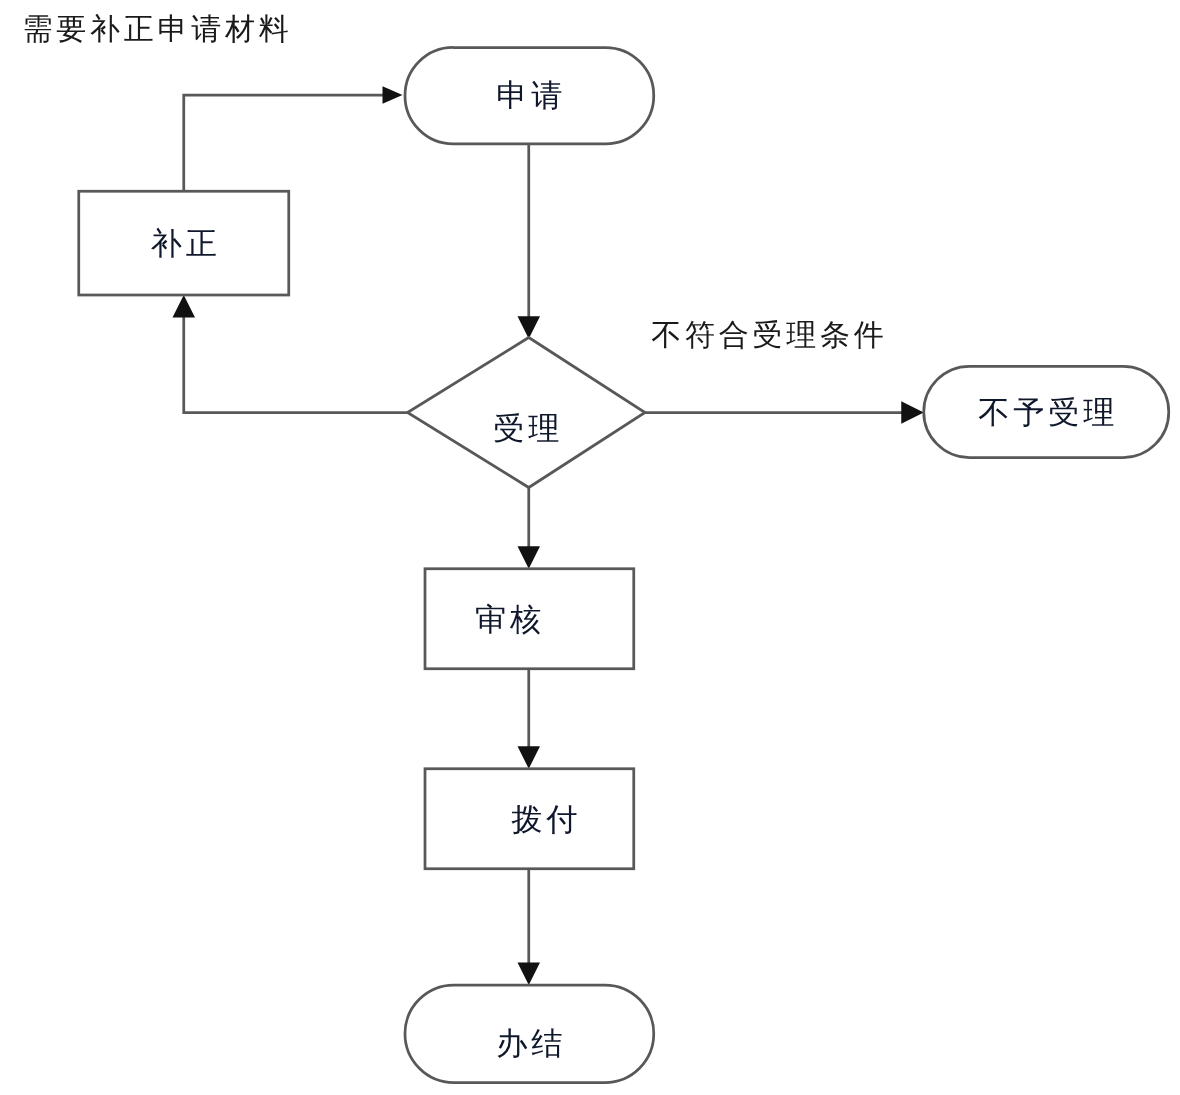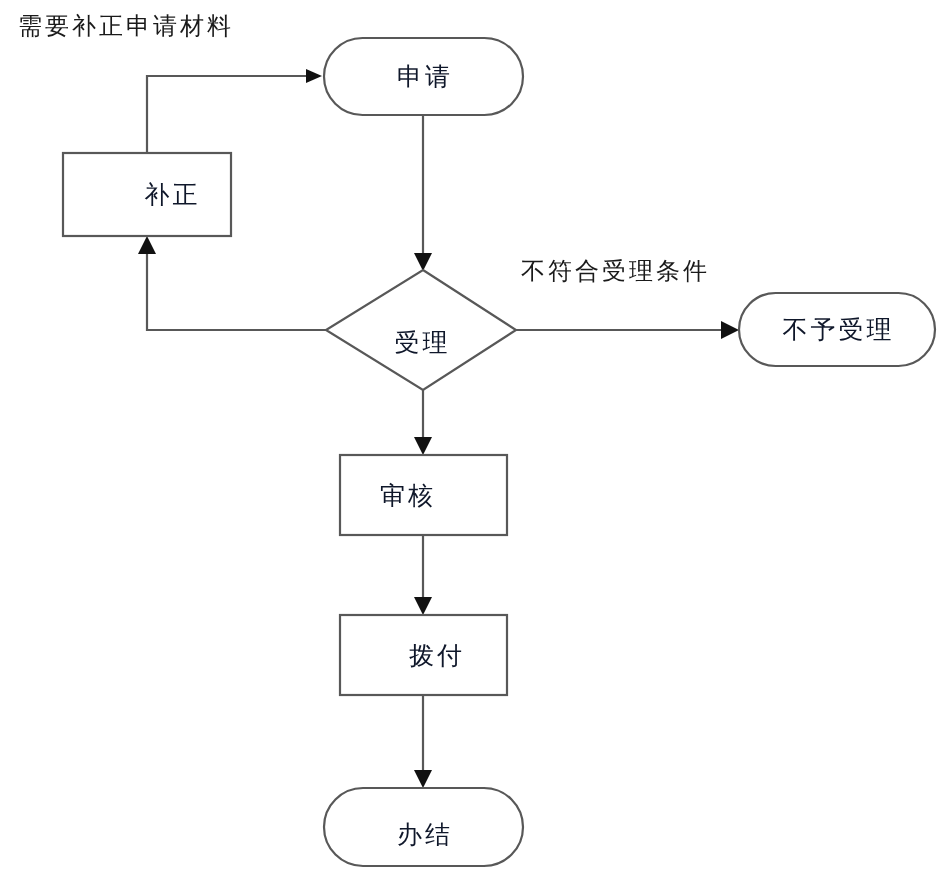--- a/index.html
+++ b/index.html
@@ -51,21 +51,21 @@
     font-size: 25px;
     letter-spacing: 3px;
     text-indent: 3px;
     white-space: nowrap;
     line-height: 1;
     pointer-events: none;
   }
   .edge-label {
     position: absolute;
     color: #1a1a1a;
-    font-family: Liberation Serif, serif;
+    font-family: Liberation Mono, monospace;
     font-size: 24px;
     letter-spacing: 3px;
     white-space: nowrap;
     line-height: 1;
   }
   .hit-area {
     position: absolute;
     background: transparent;
   }
 </style>
@@ -122,21 +122,21 @@
     <rect class="node-shape" x="340" y="455" width="167" height="80"></rect>
 
     <rect class="node-shape" x="340" y="615" width="167" height="80"></rect>
 
     <rect class="node-shape" x="324" y="788" width="199" height="78" rx="39" ry="39"></rect>
 
   </svg>
 
   <div class="node-label" style="left:324px; top:38px; width:199px; height:77px;">申请</div>
 
-  <div class="node-label" style="left:63px; top:153px; width:168px; height:83px;margin-left:24px;">补正</div>
+  <div class="node-label" style="left:63px; top:153px; width:168px; height:83px;">补正</div>
 
   <div class="node-label" style="left:326px; top:282px; width:190px; height:120px;">受理</div>
 
   <div class="node-label" style="left:739px; top:293px; width:196px; height:73px;">不予受理</div>
 
   <div class="node-label" style="left:340px; top:455px; width:133px; height:80px;">审核</div>
 
   <div class="node-label" style="left:340px; top:615px; width:167px; height:80px;margin-left:12px;">拨付</div>
 
   <div class="node-label" style="left:324px; top:800px; width:199px; height:68px;">办结</div>

